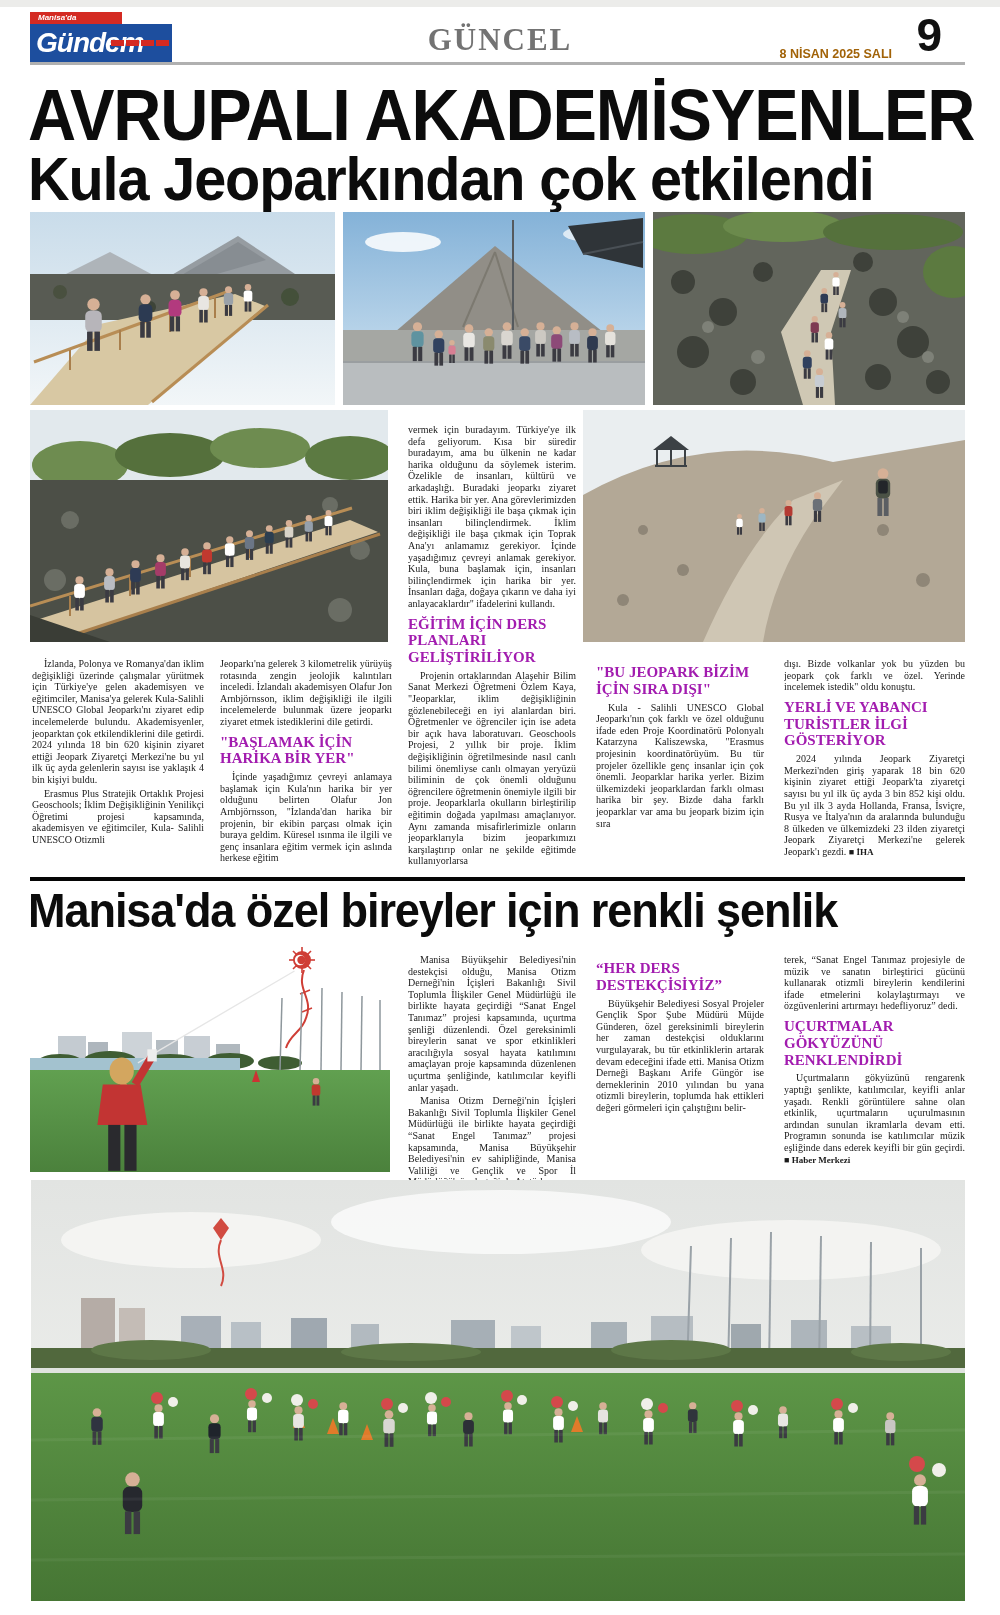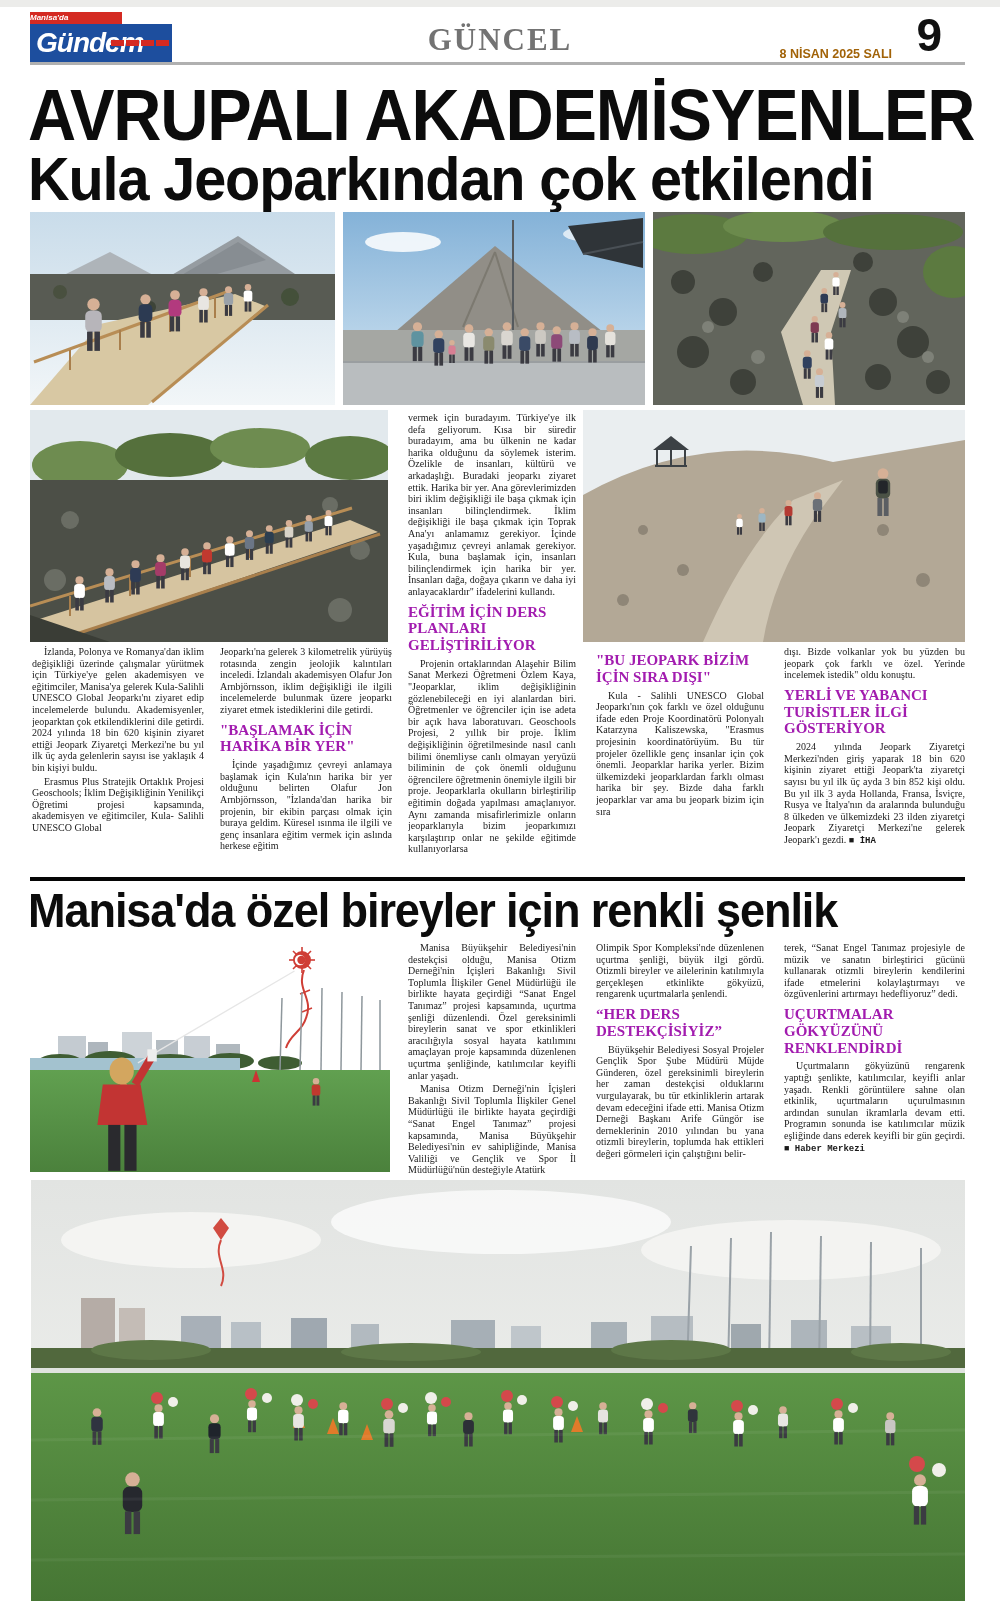--- a/index.html
+++ b/index.html
@@ -3,45 +3,45 @@
 <meta charset="utf-8">
 <style>
   html,body{margin:0;padding:0;background:#ffffff;}
   #page{position:relative;width:1000px;height:1615px;background:#ffffff;overflow:hidden;
         font-family:"Liberation Serif","DejaVu Serif",serif;color:#1a1a1a;}
   .abs{position:absolute;}
   
   .scanstrip{left:0;top:0;width:1000px;height:7px;background:#ececea;}
   .logo{left:30px;top:12px;width:142px;height:50px;}
   .logo .topbar{position:absolute;left:0;top:0;width:92px;height:12px;background:#d42a22;}
-  .logo .topbar span{color:#fff;font:italic bold 8px "Liberation Sans",sans-serif;padding-left:0;line-height:12px;display:block;}
+  .logo .topbar span{color:#fff;font:italic bold 8px "Liberation Sans",sans-serif;padding-left:8px;line-height:12px;display:block;}
   .logo .bluebox{position:absolute;left:0;top:12px;width:142px;height:38px;background:#1d4e9e;}
   .logo .bluebox .word{color:#fff;font:italic bold 28px "Liberation Sans",sans-serif;line-height:38px;padding-left:6px;letter-spacing:-1px;}
   .logo .chips{position:absolute;right:3px;top:16px;display:flex;gap:2px;}
   .logo .chips i{display:block;width:13px;height:6px;background:#d42a22;}
   .section-title{left:0;top:22px;width:1000px;text-align:center;
        font:bold 31px "Liberation Serif",serif;letter-spacing:2px;color:#737373;}
   .dateline{right:108px;top:47px;font:bold 12.5px "Liberation Sans",sans-serif;color:#a16207;}
   .pagenum{right:58px;top:8px;font:bold 46px "Liberation Sans",sans-serif;color:#111;}
   .header-rule{left:30px;top:62px;width:935px;height:3px;background:#b0b0b0;}
   
   .h1a{left:28px;top:72px;font:bold 57px "Liberation Sans",sans-serif;letter-spacing:-1px;
        white-space:nowrap;transform:scale(1.17,1.28);transform-origin:0 0;color:#0c0c0c;}
   .h1b{left:28px;top:144px;font:bold 51px "Liberation Sans",sans-serif;letter-spacing:-1px;
        white-space:nowrap;transform:scale(1.13,1.2);transform-origin:0 0;color:#0c0c0c;}
   .black-rule{left:30px;top:877px;width:935px;height:4px;background:#050505;}
   .h2{left:28px;top:884px;font:bold 41px "Liberation Sans",sans-serif;letter-spacing:-1px;
       white-space:nowrap;transform:scale(1.1,1.16);transform-origin:0 0;color:#0c0c0c;}
   
-  .col{overflow:hidden;}
+  .col{overflow:hidden;margin-top:12px;}
   .body{font-size:10px;line-height:11.6px;text-align:justify;margin:0 0 2px 0;}
   .ind{text-indent:12px;}
   .subhead{font-family:"Liberation Serif",serif;font-weight:bold;font-size:15px;line-height:1.12;
            margin:6px 0 4px 0;color:#a21caf;}
-  .credit{font-family:Liberation Mono, monospace;font-weight:bold;font-size:9px;white-space:nowrap;}
+  .credit{font-family:Liberation Serif, serif;font-weight:bold;font-size:9px;white-space:nowrap;}
   .photo{display:block;}
   svg{display:block;}
 </style>
 </head>
 <body>
 
 <svg width="0" height="0" style="position:absolute" aria-hidden="true">
   <defs>
     <g id="fig">
       <circle cx="5" cy="2.8" r="2.7" fill="#d6b096"></circle>
@@ -250,21 +250,21 @@
         <rect x="1.4" y="5.4" width="7.2" height="9.8" rx="2.4" fill="#4b5246"></rect>
         <rect x="2.6" y="6.2" width="4.8" height="6.6" rx="1.6" fill="#23262a"></rect>
         <rect x="2.2" y="15" width="2.4" height="9" fill="#5b5e63"></rect>
         <rect x="5.4" y="15" width="2.4" height="9" fill="#5b5e63"></rect>
       </g>
     </g>
   </svg>
 
   <div class="abs col" style="left:32px;top:646px;width:172px;height:230px">
     <p class="body ind">İzlanda, Polonya ve Romanya'dan iklim değişikliği üzerinde çalışmalar yürütmek için Türkiye'ye gelen akademisyen ve eğitimciler, Manisa'ya gelerek Kula-Salihli UNESCO Global Jeoparkı'nı ziyaret edip incelemelerde bulundu. Akademisyenler, jeoparktan çok etkilendiklerini dile getirdi. 2024 yılında 18 bin 620 kişinin ziyaret ettiği Jeopark Ziyaretçi Merkezi'ne bu yıl ilk üç ayda gelenlerin sayısı ise yaklaşık 4 bin kişiyi buldu.</p>
-    <p class="body ind">Erasmus Plus Stratejik Ortaklık Projesi Geoschools; İklim Değişikliğinin Yenilikçi Öğretimi projesi kapsamında, akademisyen ve eğitimciler, Kula- Salihli UNESCO Global</p>
+    <p class="body ind">Erasmus Plus Stratejik Ortaklık Projesi Geoschools; İklim Değişikliğinin Yenilikçi Öğretimi projesi kapsamında, akademisyen ve eğitimciler, Kula- Salihli UNESCO Otizmli</p>
   </div>
   <div class="abs col" style="left:220px;top:646px;width:172px;height:230px">
     <p class="body">Jeoparkı'na gelerek 3 kilometrelik yürüyüş rotasında zengin jeolojik kalıntıları inceledi. İzlandalı akademisyen Olafur Jon Arnbjörnsson, iklim değişikliği ile ilgili incelemelerde bulunmak üzere jeoparkı ziyaret etmek istediklerini dile getirdi.</p>
     <h3 class="subhead">"BAŞLAMAK İÇİN HARİKA BİR YER"</h3>
     <p class="body ind">İçinde yaşadığımız çevreyi anlamaya başlamak için Kula'nın harika bir yer olduğunu belirten Olafur Jon Arnbjörnsson, "İzlanda'dan harika bir projenin, bir ekibin parçası olmak için buraya geldim. Küresel ısınma ile ilgili ve genç insanlara eğitim vermek için aslında herkese eğitim</p>
   </div>
   <div class="abs col" style="left:408px;top:412px;width:168px;height:464px">
     <p class="body">vermek için buradayım. Türkiye'ye ilk defa geliyorum. Kısa bir süredir buradayım, ama bu ülkenin ne kadar harika olduğunu da söylemek isterim. Özelikle de insanları, kültürü ve arkadaşlığı. Buradaki jeoparkı ziyaret ettik. Harika bir yer. Ana görevlerimizden biri iklim değişikliği ile başa çıkmak için insanları bilinçlendirmek. İklim değişikliği ile başa çıkmak için Toprak Ana'yı anlamamız gerekiyor. İçinde yaşadığımız çevreyi anlamak gerekiyor. Kula, buna başlamak için, insanları bilinçlendirmek için harika bir yer. İnsanları dağa, doğaya çıkarın ve daha iyi anlayacaklardır" ifadelerini kullandı.</p>
     <h3 class="subhead">EĞİTİM İÇİN DERS PLANLARI GELİŞTİRİLİYOR</h3>
     <p class="body ind">Projenin ortaklarından Alaşehir Bilim Sanat Merkezi Öğretmeni Özlem Kaya, "Jeoparklar, iklim değişikliğinin gözlenebileceği en iyi alanlardan biri. Öğretmenler ve öğrenciler için ise adeta bir açık hava laboratuvarı. Geoschools Projesi, 2 yıllık bir proje. İklim değişikliğinin öğretilmesinde nasıl canlı bilimi önemliyse canlı olmayan yeryüzü biliminin de çok önemli olduğunu öğrencilere öğretmenin önemiyle ilgili bir proje. Jeoparklarla okulların birleştirilip eğitimin doğada yapılması amaçlanıyor. Aynı zamanda misafirlerimizle onların jeoparklarıyla bizim jeoparkımızı karşılaştırıp onlar ne şekilde eğitimde kullanıyorlarsa</p>
@@ -341,21 +341,20 @@
       <rect x="12" y="54" width="9" height="34" fill="#2a2a2e"></rect>
       <rect x="24" y="54" width="9" height="34" fill="#2a2a2e"></rect>
     </g>
   </svg>
 
   <div class="abs col" style="left:408px;top:942px;width:168px;height:234px">
     <p class="body ind">Manisa Büyükşehir Belediyesi'nin destekçisi olduğu, Manisa Otizm Derneği'nin İçişleri Bakanlığı Sivil Toplumla İlişkiler Genel Müdürlüğü ile birlikte hayata geçirdiği “Sanat Engel Tanımaz” projesi kapsamında, uçurtma şenliği düzenlendi. Özel gereksinimli bireylerin sanat ve spor etkinlikleri aracılığıyla sosyal hayata katılımını amaçlayan proje kapsamında düzenlenen uçurtma şenliğinde, katılımcılar keyifli anlar yaşadı.</p>
     <p class="body ind">Manisa Otizm Derneği'nin İçişleri Bakanlığı Sivil Toplumla İlişkiler Genel Müdürlüğü ile birlikte hayata geçirdiği “Sanat Engel Tanımaz” projesi kapsamında, Manisa Büyükşehir Belediyesi'nin ev sahipliğinde, Manisa Valiliği ve Gençlik ve Spor İl Müdürlüğü'nün desteğiyle Atatürk</p>
   </div>
   <div class="abs col" style="left:596px;top:942px;width:168px;height:234px">
-    <p class="body">Olimpik Spor Kompleksi'nde düzenlenen uçurtma şenliği, büyük ilgi gördü. Otizmli bireyler ve ailelerinin katılımıyla gerçekleşen etkinlikte gökyüzü, rengarenk uçurtmalarla şenlendi.</p>
     <h3 class="subhead">“HER DERS DESTEKÇİSİYİZ”</h3>
     <p class="body ind">Büyükşehir Belediyesi Sosyal Projeler Gençlik Spor Şube Müdürü Müjde Günderen, özel gereksinimli bireylerin her zaman destekçisi olduklarını vurgulayarak, bu tür etkinliklerin artarak devam edeceğini ifade etti. Manisa Otizm Derneği Başkanı Arife Güngör ise derneklerinin 2010 yılından bu yana otizmli bireylerin, toplumda hak ettikleri değeri görmeleri için çalıştığını belir-</p>
   </div>
   <div class="abs col" style="left:784px;top:942px;width:181px;height:234px">
     <p class="body">terek, “Sanat Engel Tanımaz projesiyle de müzik ve sanatın birleştirici gücünü kullanarak otizmli bireylerin kendilerini ifade etmelerini kolaylaştırmayı ve özgüvenlerini artırmayı hedefliyoruz” dedi.</p>
     <h3 class="subhead">UÇURTMALAR GÖKYÜZÜNÜ RENKLENDİRDİ</h3>
     <p class="body ind"><span>Uçurtmaların gökyüzünü rengarenk yaptığı şenlikte, katılımcılar, keyifli anlar yaşadı. Renkli görüntülere sahne olan etkinlik, uçurtmaların uçurulmasının ardından sunulan ikramlarla devam etti. Programın sonunda ise katılımcılar müzik eşliğinde dans ederek keyifli bir gün geçirdi.</span> <span class="credit">■ Haber Merkezi</span></p>
   </div>
 
   <svg class="abs photo" style="left:31px;top:1180px" width="934" height="421" viewBox="0 0 934 421">

